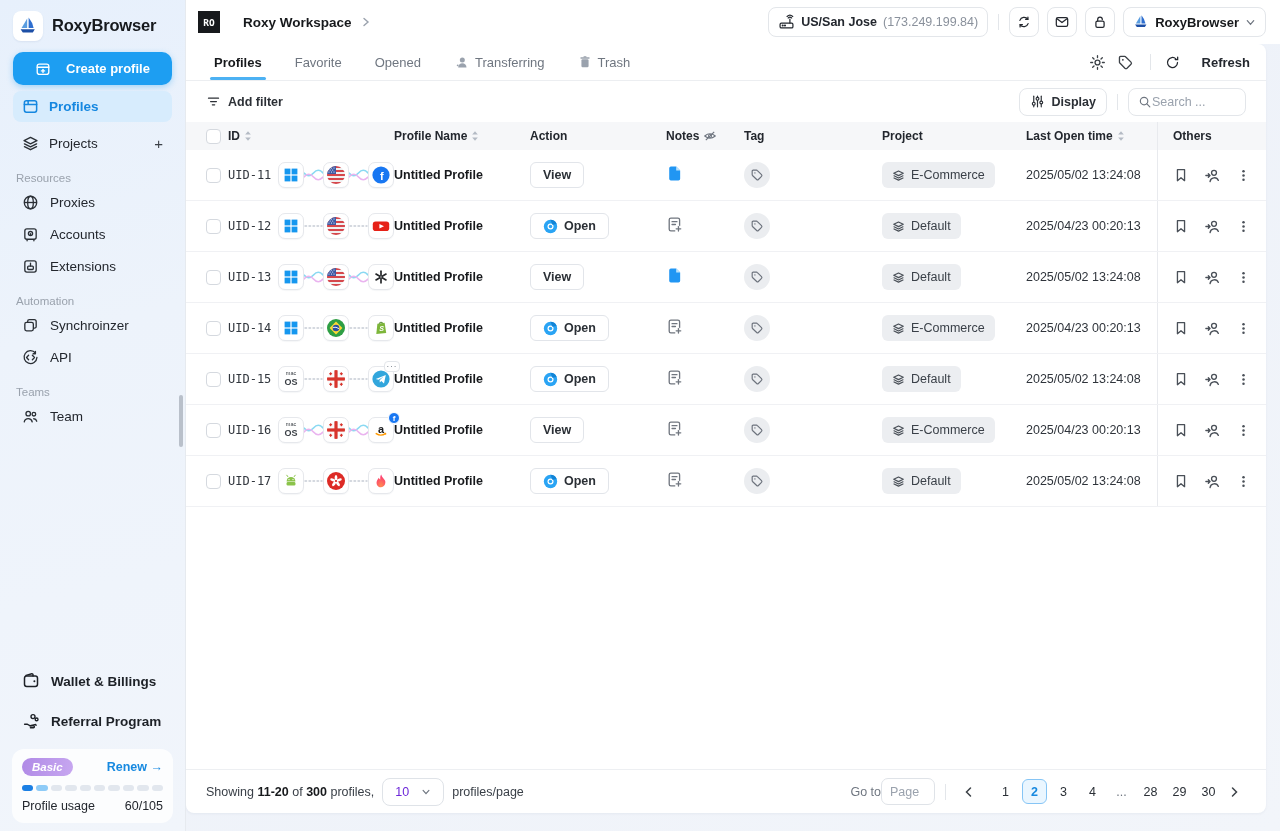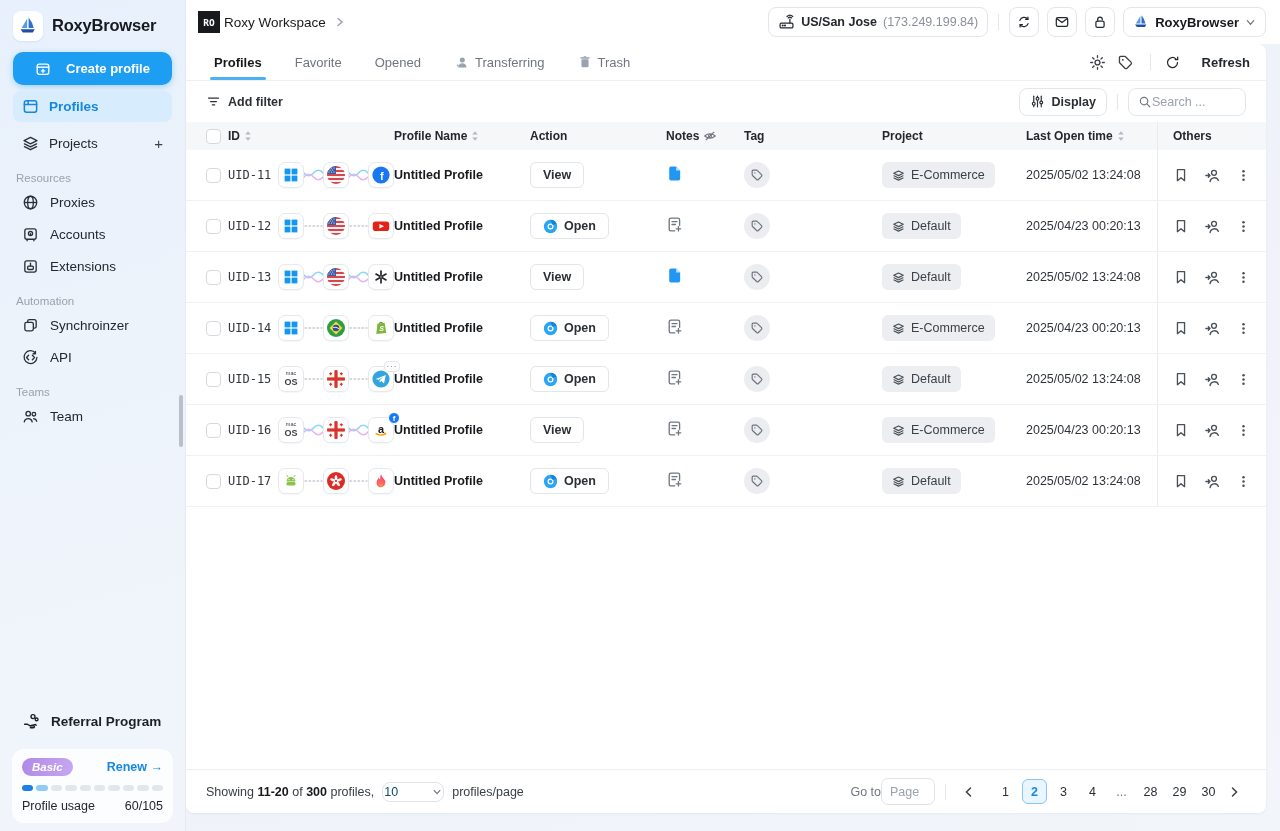--- a/index.html
+++ b/index.html
@@ -47,21 +47,21 @@
   .plan-usage { display:flex; justify-content:space-between; font-size:12.5px; color:#23272e; }
   .stats-card { margin:8px 12px 0 12px; background:rgba(255,255,255,.78); border-radius:12px; padding:10px; }
   .stat-row { display:flex; justify-content:space-between; font-size:12.5px; color:#23272e; padding:3px 0; }
 
   
   .topbar {
     position:absolute; left:186px; right:0; top:0; height:44px; background:#fff;
     display:flex; align-items:center; padding:0 14px 0 12px; z-index:2;
   }
   .ws-badge { width:22px; height:22px; background:#17191c; color:#fff; border-radius:0; font-size:9.5px; font-weight:bold; display:flex; align-items:center; justify-content:center; font-family:"DejaVu Sans Mono",monospace; }
-  .ws-name { margin-left:4px; font-size:13.5px; font-weight:normal; color:#17191c; }
+  .ws-name { margin-left:23px; font-size:13.5px; font-weight:bold; color:#17191c; }
   .topbar .spacer { flex:1; }
   .top-btn { display:flex; align-items:center; gap:6px; border:1px solid #e3e6ea; border-radius:8px; height:30px; padding:0 9px; background:#fff; cursor:pointer; }
   .ip-text { font-size:12.5px; font-weight:bold; color:#23272e; }
   .ip-gray { font-size:12.5px; color:#8a919c; }
   .icon-btn { width:30px; height:30px; border:1px solid #e3e6ea; border-radius:8px; background:#fff; display:flex; align-items:center; justify-content:center; cursor:pointer; }
   .v-div { width:1px; height:16px; background:#e3e6ea; margin:0 10px; }
   .gap8 { margin-left:8px; }
   .acct-name { font-size:13px; font-weight:bold; color:#17191c; }
 
   
@@ -103,21 +103,21 @@
   .pname { color:#17191c; font-weight:bold; font-size:12.5px; }
   .act-btn { display:inline-flex; align-items:center; gap:6px; height:26px; padding:0 12px; border:1px solid #e2e5ea; border-radius:6px; background:#fff; font-size:12.5px; font-weight:bold; color:#2b3036; cursor:pointer; }
   .note-btn { cursor:pointer; display:inline-flex; }
   .tag-chip { width:26px; height:26px; border-radius:50%; background:#ebedf0; display:flex; align-items:center; justify-content:center; cursor:pointer; }
   .proj-pill { display:inline-flex; align-items:center; gap:6px; height:26px; padding:0 10px; border-radius:6px; background:#eceef1; font-size:12.5px; color:#3a4048; font-weight:500; }
   .time-txt { color:#2f343b; font-size:12.5px; }
   .row-ic { cursor:pointer; display:inline-flex; }
 
   .foot { height:44px; border-top:1px solid #edeff2; display:flex; align-items:center; padding:0 20px; flex:none; font-size:12.5px; color:#3a4048; }
   .foot b { color:#17191c; }
-  .pp-select { display:inline-flex; align-items:center; justify-content:space-between; width:62px; height:20px; border:1px solid #dfe3e8; border-radius:8px; padding:0 1px; margin:0 8px; cursor:pointer; color:#0c4a6e; }
+  .pp-select { display:inline-flex; align-items:center; justify-content:space-between; width:62px; height:28px; border:1px solid #dfe3e8; border-radius:8px; padding:0 12px; margin:0 8px; cursor:pointer; color:#6d28d9; }
   .foot .spacer { flex:1; }
   .goto-label { color:#6f7680; margin-right:0; }
   .page-input { width:54px; height:27px; border:1px solid #dfe3e8; border-radius:7px; padding:0 8px; font-size:12.5px; font-family:"Liberation Sans",sans-serif; outline:none; color:#23272e; }
   .page-input::placeholder { color:#9aa2ad; }
   .pager { display:flex; align-items:center; gap:4px; margin-left:12px; }
   .pg { min-width:25px; height:25px; border-radius:6px; display:flex; align-items:center; justify-content:center; font-size:12.5px; color:#2a2f36; cursor:pointer; padding:0 4px; }
   .pg.active { border:1px solid #86c5f5; background:#eaf6ff; color:#1789e0; font-weight:bold; }
   .pg.dots { cursor:default; color:#6f7680; }
   .pg-arrow { width:25px; height:25px; display:flex; align-items:center; justify-content:center; cursor:pointer; }
 </style>
@@ -235,20 +235,30 @@
           <circle cx="12.6" cy="6.6" r="1.9"></circle>
           <path d="M12.4 11.4 a3.6 3.6 0 0 1 3.2 2.6"></path>
         </g>
       </svg>
     <span>Team</span>
   </div>
 
   <div class="side-scrollbar"></div>
 
   <div class="sidebar-bottom">
+    <div class="side-big">
+      <svg width="18" height="18" viewBox="0 0 18 18">
+          <g fill="none" stroke="#1d2127" stroke-width="1.5" stroke-linecap="round">
+            <rect x="2.5" y="4" width="13" height="10.5" rx="2.2"></rect>
+            <path d="M11 4 V2.8 a1 1 0 0 0 -1.2 -1 L4 3.4"></path>
+            <circle cx="12.4" cy="9.2" r="1" fill="#1d2127" stroke="none"></circle>
+          </g>
+        </svg>
+      <span>Wallet &amp; Billings</span>
+    </div>
     <div class="side-big">
       <svg width="18" height="18" viewBox="0 0 18 18">
           <g fill="none" stroke="#1d2127" stroke-width="1.4" stroke-linecap="round">
             <circle cx="11" cy="4.6" r="2"></circle>
             <circle cx="14.6" cy="7.4" r="1.4"></circle>
             <path d="M2.6 12.2 h2.6 l3 1.6 h3.2 a1 1 0 0 1 0 2 h-3"></path>
             <path d="M8.2 13.8 l4.6 -1.2 a1.1 1.1 0 0 1 1.3 .8"></path>
           </g>
         </svg>
       <span>Referral Program</span>

